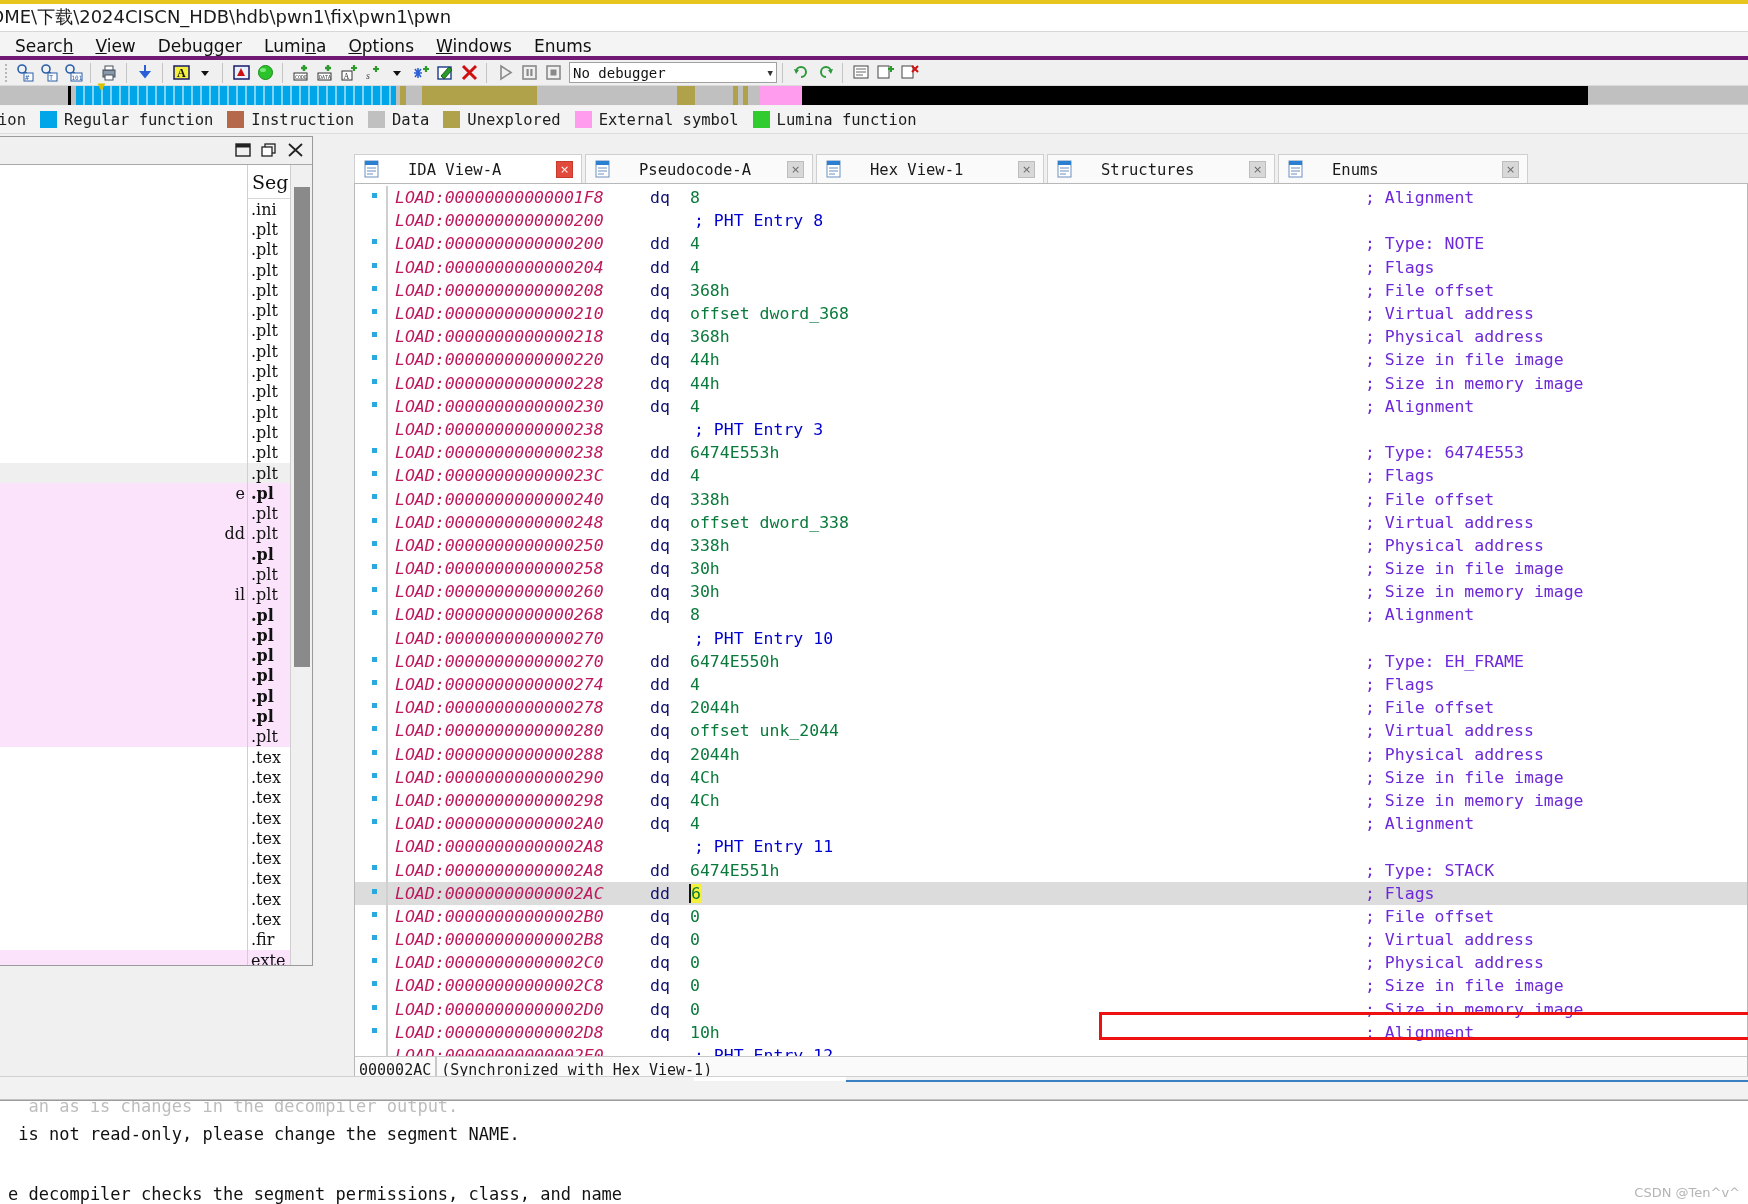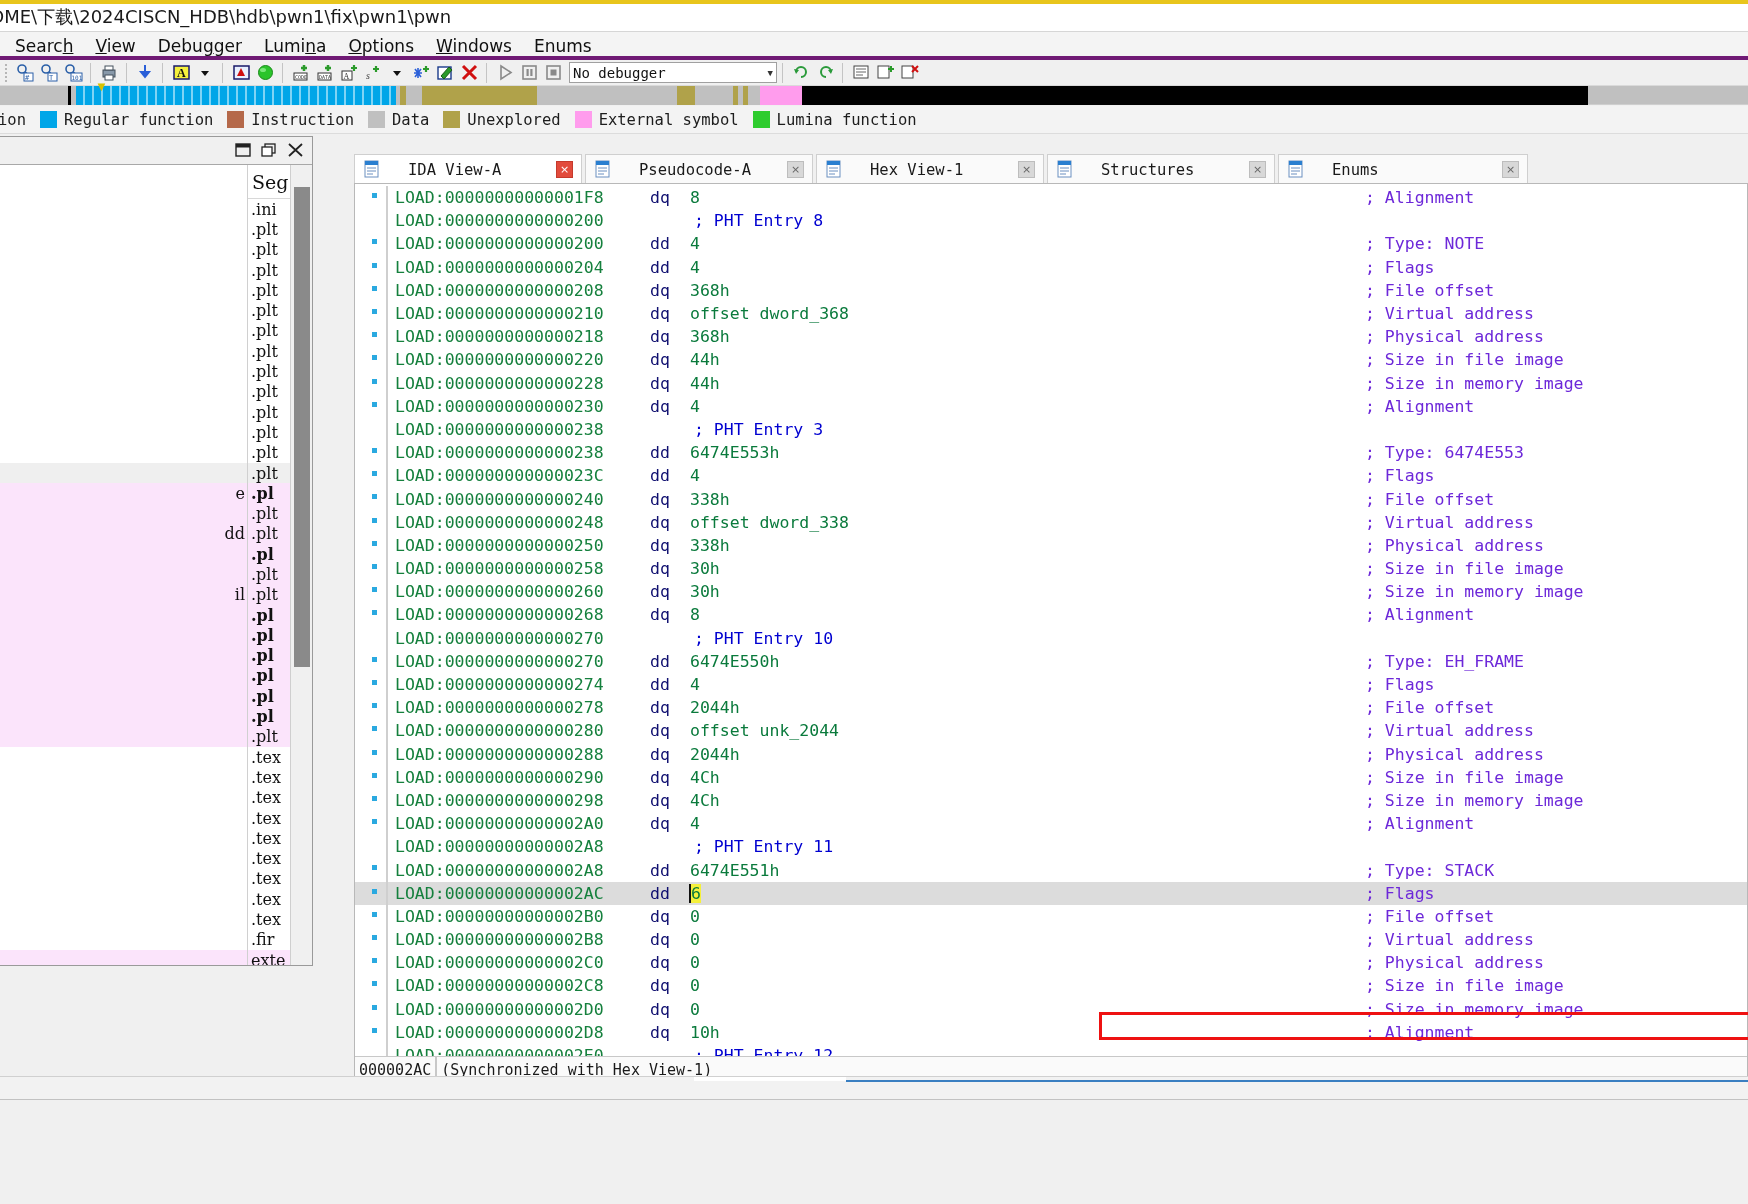--- a/index.html
+++ b/index.html
@@ -151,21 +151,21 @@
     font-family: "DejaVu Sans Mono", monospace; font-size: 16.5px; white-space: pre;
   }
   .dline.cursor { background: #dcdcdc; }
   .gutter { width: 40px; flex: 0 0 40px; position: relative; height: 23.2px; }
   .gutter .dot {
     position: absolute; left: 17px; top: 7px; width: 5px; height: 5px; background: #2aa9e0;
   }
   .gutter .bar {
     position: absolute; left: 31px; top: 0; width: 2px; height: 23.2px; background: #cfcfcf;
   }
-  .addr { color: #15803d; flex: 0 0 255px; }
+  .addr { color: #be185d; flex: 0 0 255px; font-style: italic; }
   .mnem { color: #101070; flex: 0 0 auto; width: 40px; }
   .opnd { color: #0a7a3c; flex: 0 0 auto; }
   .opnd .hl { background: #f5f03c; color: #0a7a3c; }
   .opnd .caret { border-left: 2px solid #111; margin-left: -1px; }
   .cmt { color: #6d28d9; position: absolute; left: 1010px; }
   .inline-cmt { color: #0000d0; margin-left: 44px; }
   .redbox {
     position: absolute; left: 744px; top: 828px; width: 670px; height: 28px;
     border: 3px solid #ee1111; pointer-events: none; z-index: 5;
   }
@@ -671,14 +671,21 @@
       <div class="sep"></div>
       <div class="sep"></div>
       <div class="seg">(Synchronized with Hex View-1)</div>
     </div>
   </div>
 
   <div class="outbar">
     <div class="minitab"></div>
     <div class="miniline"></div>
   </div>
+  <div class="output">
+    <div class="out-line faded">  an as is changes in the decompiler output.</div>
+    <div class="out-line"> is not read-only, please change the segment NAME.</div>
+    <div class="out-line"></div>
+    <div class="out-line">e decompiler checks the segment permissions, class, and name</div>
+    <div class="watermark">CSDN @Ten^v^</div>
+  </div>
 
 </div>
 
 </body></html>

